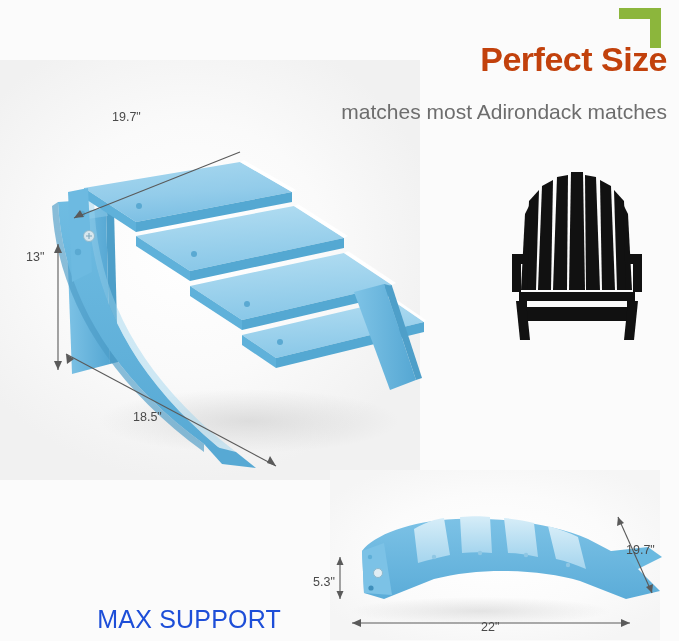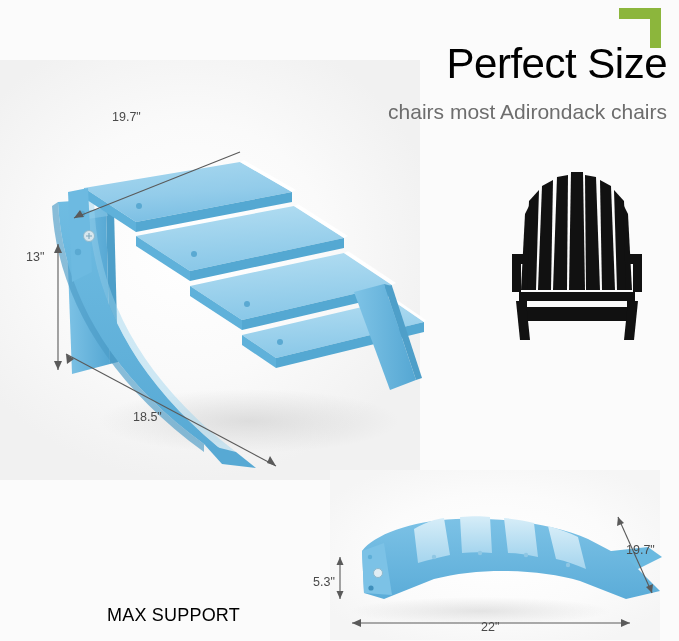--- a/index.html
+++ b/index.html
@@ -37,24 +37,24 @@
     position: absolute;
     right: 18px;
     top: 8px;
     width: 42px;
     height: 40px;
   }
   .heading {
     position: absolute;
     right: 12px;
     top: 40px;
-    font-size: 42px;
+    font-size: 34px;
     letter-spacing: -0.5px;
-    font-weight: 400;
-    color: #000000;
+    font-weight: 700;
+    color: #c2410c;
     text-align: right;
     white-space: nowrap;
   }
   .subheading {
     position: absolute;
     right: 12px;
     top: 100px;
     font-size: 21px;
     font-weight: 400;
     color: #6d6d6d;
@@ -104,23 +104,23 @@
     left: 20px;
     top: 0;
     width: 108px;
     height: 94px;
   }
   .weight-caption {
     position: absolute;
     left: 0px;
     top: 100px;
     width: 215px;
-    text-align: center;
-    font-size: 18px;
-    color: #000000;
+    text-align: right;
+    font-size: 25px;
+    color: #1d4ed8;
     letter-spacing: 0.2px;
     white-space: nowrap;
   }
 
   
   .ottoman-folded {
     position: absolute;
     left: 330px;
     top: 495px;
     width: 340px;
@@ -140,21 +140,21 @@
   <div class="bg-shade-main"></div>
   <div class="bg-shade-fold"></div>
 
   <div class="corner-bracket">
     <svg width="42" height="40" viewBox="0 0 42 40">
       <path d="M0 0 H42 V40 H31 V11 H0 Z" fill="#8CB63C"></path>
     </svg>
   </div>
 
   <div class="heading">Perfect Size</div>
-  <div class="subheading">chairs most Adirondack chairs</div>
+  <div class="subheading">matches most Adirondack matches</div>
 
   <div class="chair-silhouette">
     <svg width="160" height="175" viewBox="0 0 160 175">
       <g fill="#111111">
 
         <path d="M74 4 L86 4 L88 122 L72 122 Z"></path>
         <path d="M60 9 L71 7 L70 122 L56 122 Z"></path>
         <path d="M88 7 L99 9 L103 122 L89 122 Z"></path>
         <path d="M45 18 L56 12 L54 122 L41 122 Z"></path>
         <path d="M103 12 L114 18 L118 122 L105 122 Z"></path>

